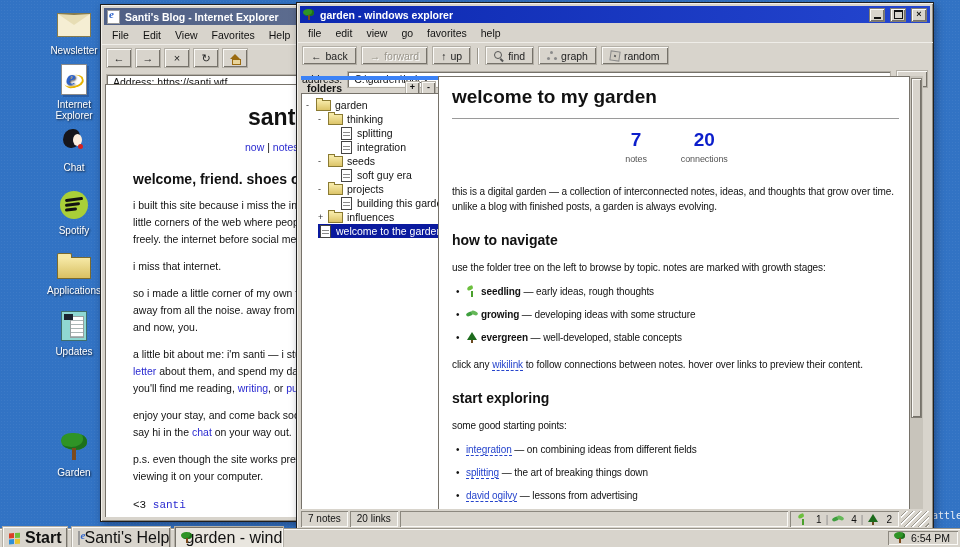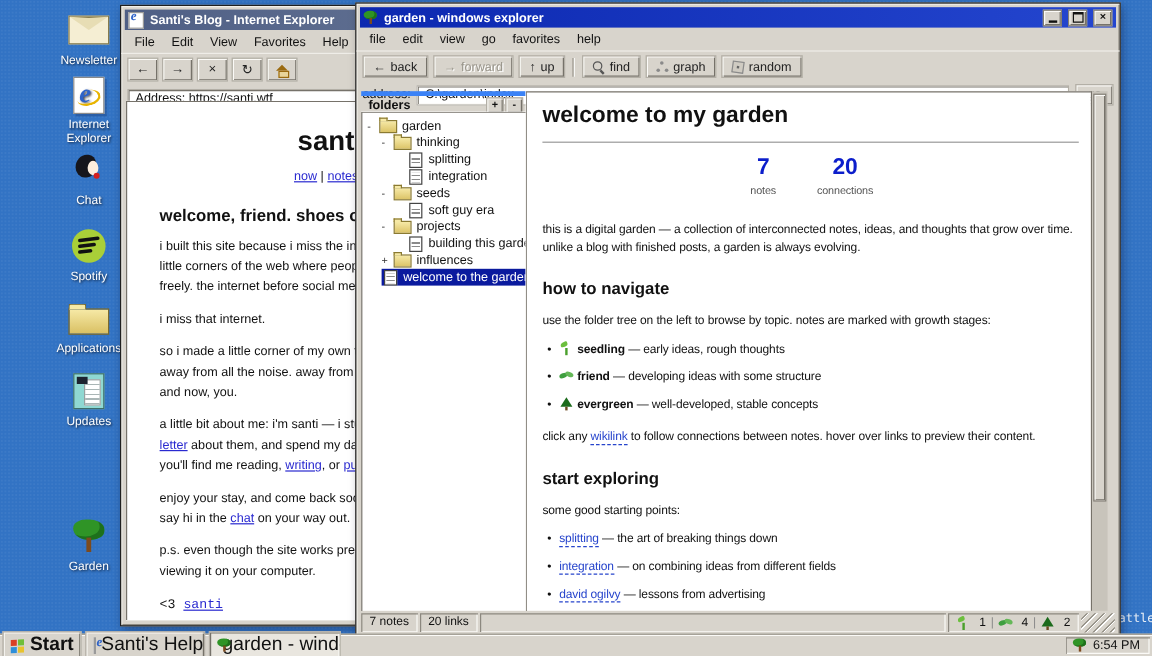--- a/index.html
+++ b/index.html
@@ -91,21 +91,21 @@
   #ie-addr{display:flex;margin:3px 5px 4px 5px;}
   #ie-addr .sf{flex:1;height:14px;font-size:10.5px;padding:1px 0 0 6px;color:#111;}
   #ie-page{position:absolute;left:4px;right:4px;top:79px;bottom:4px;background:#fff;
     box-shadow:inset 1px 1px 0 #76726a;overflow:hidden;color:#111;font-size:10.5px;}
   #ie-page .inner{padding:20px 0 0 28px;}
   .ie-h1{font-size:23px;font-weight:bold;margin-left:115px;white-space:nowrap;}
   .ie-nav{margin:10px 0 0 112px;white-space:nowrap;}
   .ie-h2{font-size:14px;font-weight:bold;margin-top:18px;white-space:nowrap;}
   .ln{line-height:17px;white-space:nowrap;}
   .pgap{margin-top:10px;}
-  .alk{color:#2a2ad0;text-decoration:underline;cursor:pointer;}
+  .alk{color:#2a2ad0;cursor:pointer;}
   .sig{margin-top:12px;font-family:"Liberation Mono",monospace;font-size:11px;}
 
   
   #g-win{left:296px;top:2px;width:636px;height:527px;z-index:3;}
   #g-tools{display:flex;gap:4px;align-items:center;padding:3px 5px;border-top:1px solid #efede8;}
   #g-tools .tb{height:17px;display:flex;align-items:center;gap:4px;padding:0 8px;font-size:10.5px;color:#222;}
   #g-tools .dis{color:#9a968c;text-shadow:1px 1px 0 #fff;}
   #g-tools .sep{width:2px;height:16px;box-shadow:inset 1px 0 0 #9a968c,inset -1px 0 0 #fff;margin:0 2px;}
   .mag{display:inline-block;position:relative;width:10px;height:10px;}
   .mag::before{content:"";position:absolute;left:0;top:0;width:6px;height:6px;border:1.5px solid #555;border-radius:50%;}
@@ -419,29 +419,29 @@
           <div>
             <div class="num">20</div>
             <div class="lab">connections</div>
           </div>
         </div>
         <div class="g-p">this is a digital garden — a collection of interconnected notes, ideas, and thoughts that grow over time. unlike a blog with finished posts, a garden is always evolving.</div>
         <div class="g-h2">how to navigate</div>
         <div class="g-p2">use the folder tree on the left to browse by topic. notes are marked with growth stages:</div>
         <div class="blist">
           <div class="brow"><span class="gi gi-seed"></span><b>seedling</b><span> — early ideas, rough thoughts</span></div>
-          <div class="brow"><span class="gi gi-grow"></span><b>friend</b><span> — developing ideas with some structure</span></div>
+          <div class="brow"><span class="gi gi-grow"></span><b>growing</b><span> — developing ideas with some structure</span></div>
           <div class="brow"><span class="gi gi-ever"></span><b>evergreen</b><span> — well-developed, stable concepts</span></div>
         </div>
         <div class="g-p2"><span>click any </span><span class="glk">wikilink</span><span> to follow connections between notes. hover over links to preview their content.</span></div>
         <div class="g-h2">start exploring</div>
         <div class="g-p2">some good starting points:</div>
         <div class="blist">
+          <div class="brow"><span class="glk">integration</span><span> — on combining ideas from different fields</span></div>
           <div class="brow"><span class="glk">splitting</span><span> — the art of breaking things down</span></div>
-          <div class="brow"><span class="glk">integration</span><span> — on combining ideas from different fields</span></div>
           <div class="brow"><span class="glk">david ogilvy</span><span> — lessons from advertising</span></div>
         </div>
       </div>
     </div>
 
     <div id="g-scroll">
       <div id="g-thumb"></div>
     </div>
 
     <div id="g-status">

